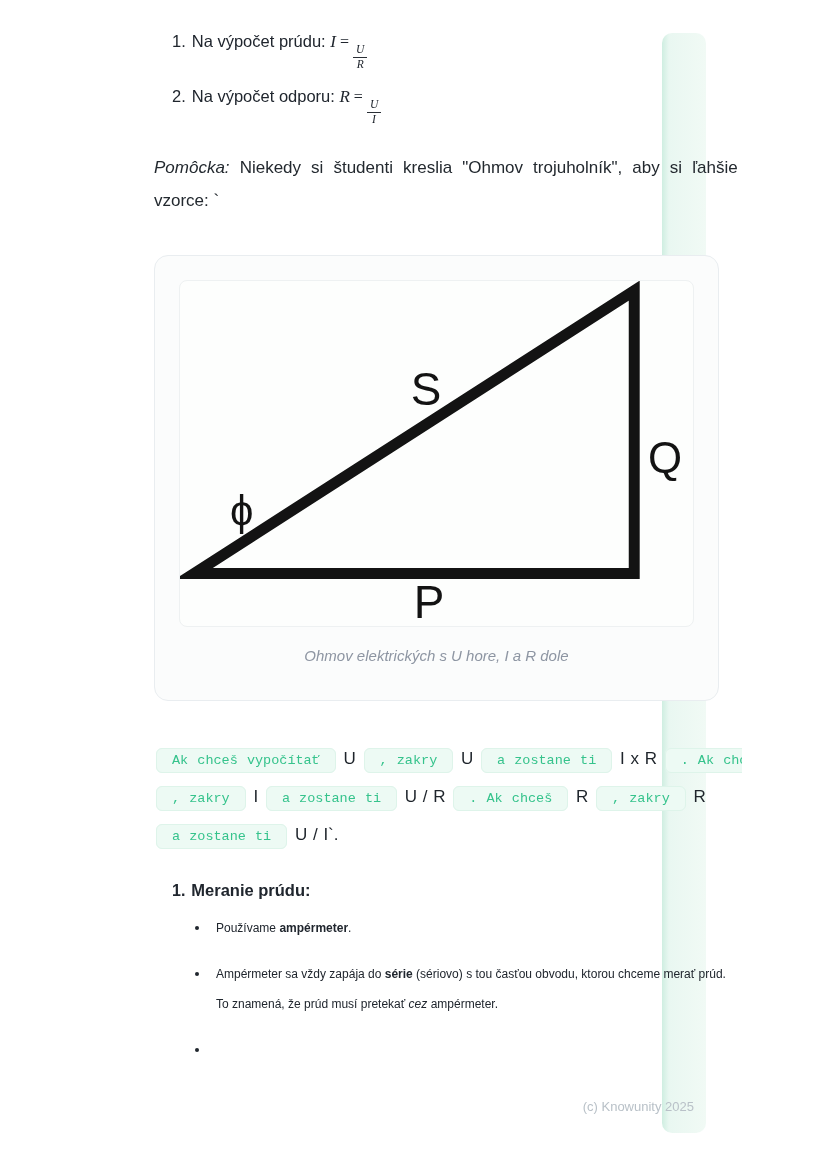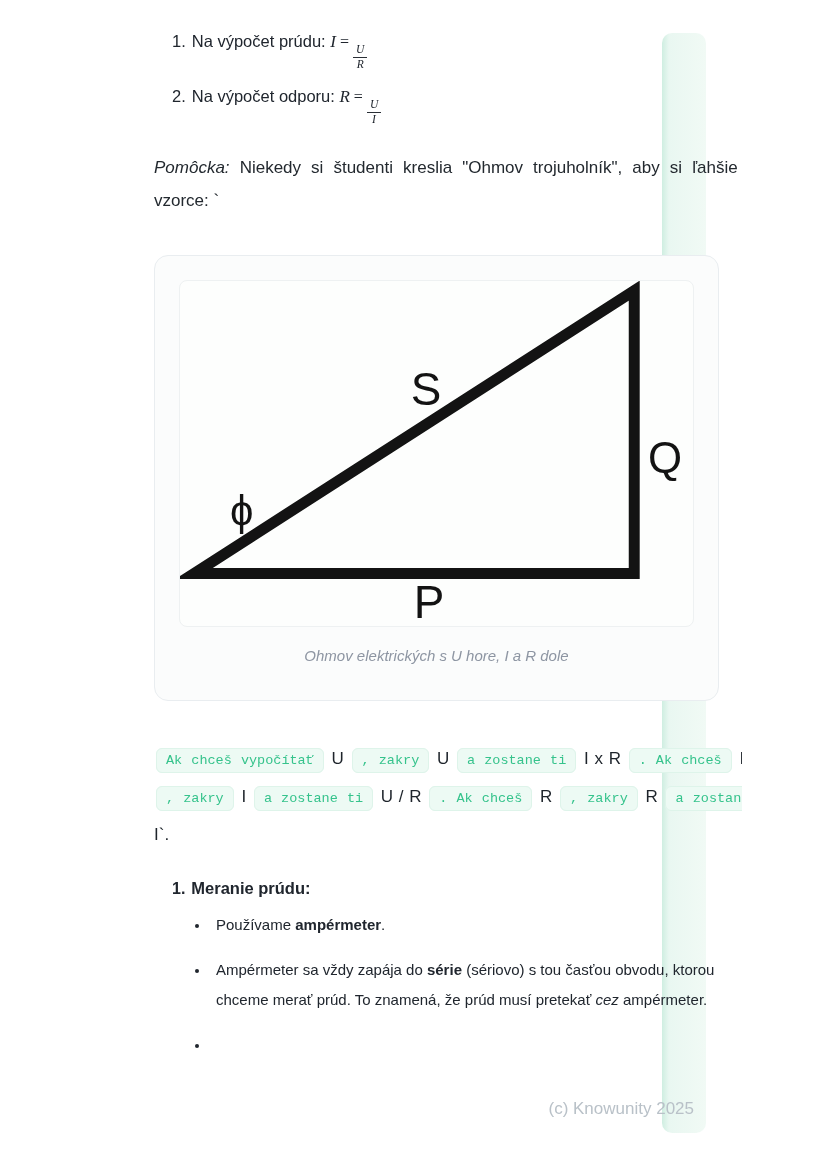--- a/index.html
+++ b/index.html
@@ -95,21 +95,21 @@
     color: #1e242b;
     word-spacing: 1px;
   }
   .code-para .chip {
     font-family: "Liberation Mono", monospace;
     font-size: 13.5px;
     color: #35c38c;
     background: #edfaf4;
     border: 1px solid #def4ea;
     border-radius: 6px;
-    padding: 4px 9px;
+    padding: 4px 15px;
     margin: 0 2px;
     white-space: nowrap;
   }
   
   .section-heading {
     margin-top: 28px;
     font-size: 25px;
     font-weight: 700;
     color: #8ee8c3;
     letter-spacing: 0.2px;
@@ -120,33 +120,33 @@
   .step-num { font-weight: 700; margin-right: 6px; }
   .step-title { font-weight: 700; font-size: 16.5px; }
   .bullets {
     list-style: disc outside;
     margin-top: 12px;
     margin-left: 38px;
     width: 522px;
   }
   .bullets li {
     margin-bottom: 15px;
-    font-size: 15px;
+    font-size: 12px;
     line-height: 30px;
     padding-left: 6px;
   }
   .bullets li::marker { color: #20262e; font-size: 14px; }
   .seg-b { font-weight: 700; }
   .seg-i { font-style: italic; text-align: right; }
   
   .footer-copyright {
     position: absolute;
     top: 1099px;
     right: 48px;
-    font-size: 17px;
+    font-size: 13px;
     color: #b9c1c8;
     z-index: 3;
   }
 </style>
 </head>
 <body>
 
 <div class="page">
 
   <div class="side-bar"></div>

